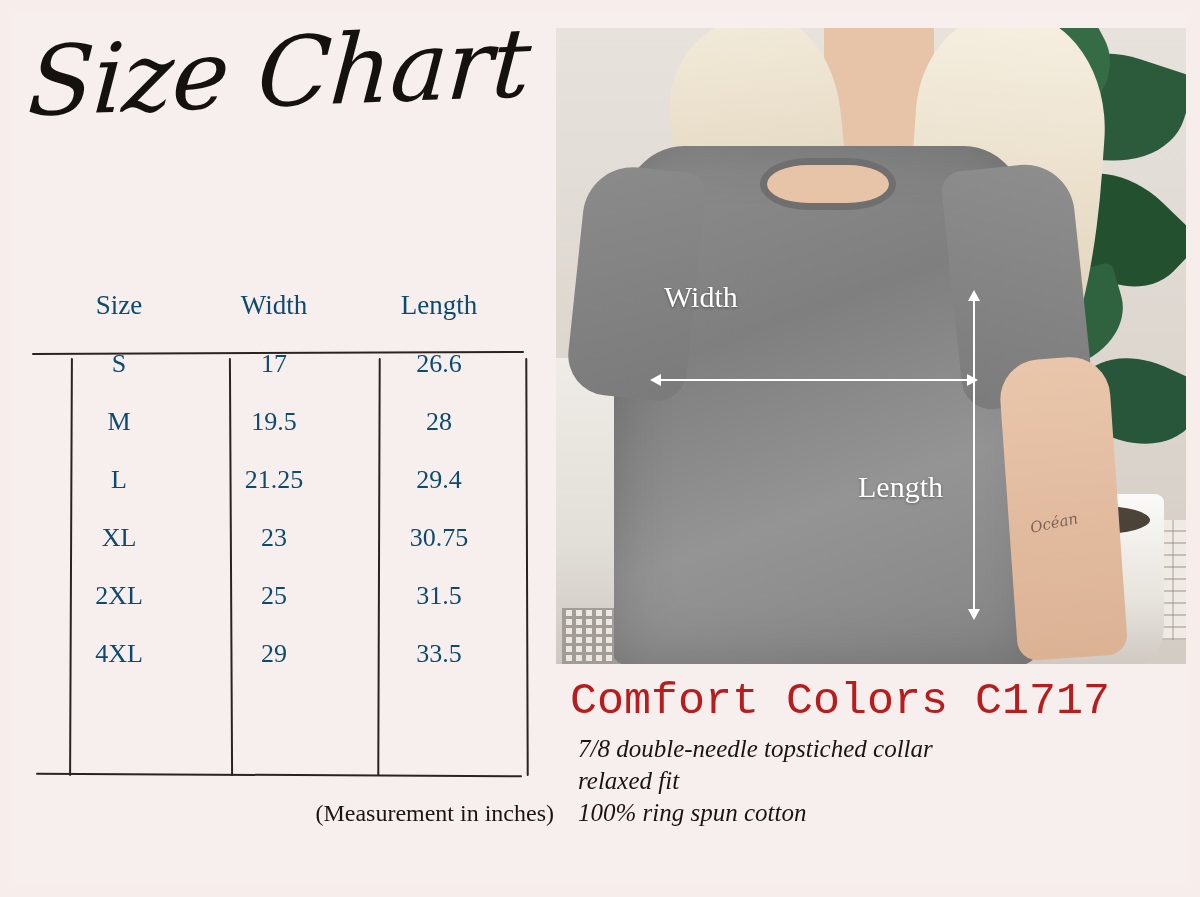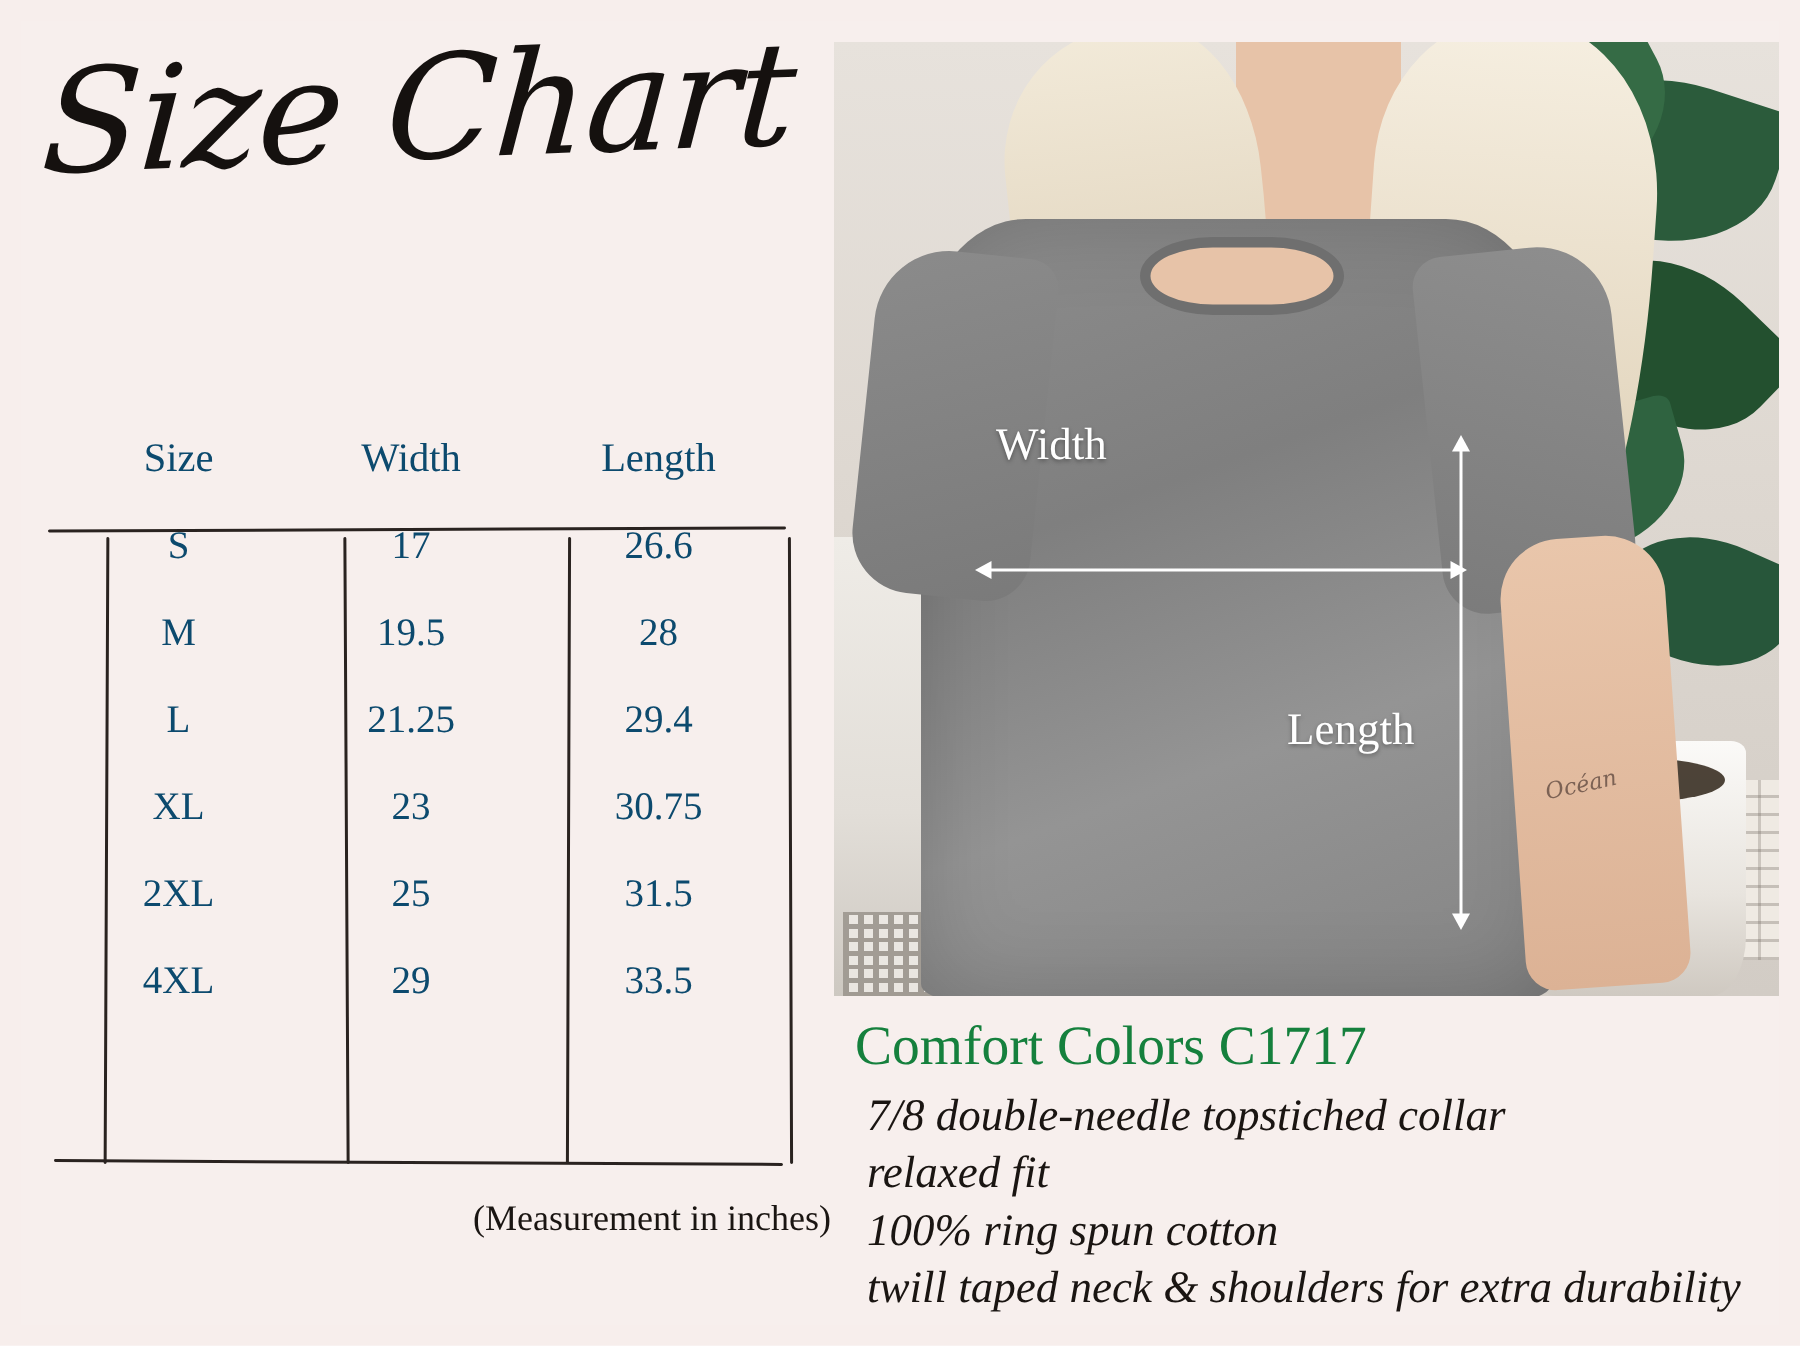--- a/index.html
+++ b/index.html
@@ -365,34 +365,34 @@
   .arrow-v:after  { bottom: -10px; border-top: 11px solid #ffffff; }
 
   
   .product {
     position: absolute;
     left: 0;
     top: 648px;
     width: 630px;
   }
   .product-title {
-    font-family: Liberation Serif, serif;
-    font-size: 37px;
-    color: #15803d;
+    font-family: Liberation Mono, monospace;
+    font-size: 45px;
+    color: #b91c1c;
     margin: 0 0 6px 14px;
   }
   .product-list {
     list-style: none;
     margin: 0;
     padding: 0 0 0 22px;
   }
   .product-list li {
     font-family: "Liberation Serif", serif;
     font-style: italic;
-    font-size: 30px;
+    font-size: 25px;
     line-height: 1.28;
     color: #1a1512;
     white-space: nowrap;
   }
 </style>
 </head>
 <body>
 
 <div class="page">
   <div class="inner">
@@ -481,19 +481,18 @@
         <div class="label-length">Length</div>
         <div class="arrow-v"></div>
       </div>
 
       <div class="product">
         <div class="product-title">Comfort Colors C1717</div>
         <ul class="product-list">
           <li>7/8 double-needle topstiched collar</li>
           <li>relaxed fit</li>
           <li>100% ring spun cotton</li>
-          <li>twill taped neck &amp; shoulders for extra durability</li>
         </ul>
       </div>
     </div>
 
   </div>
 </div>
 
 </body></html>

